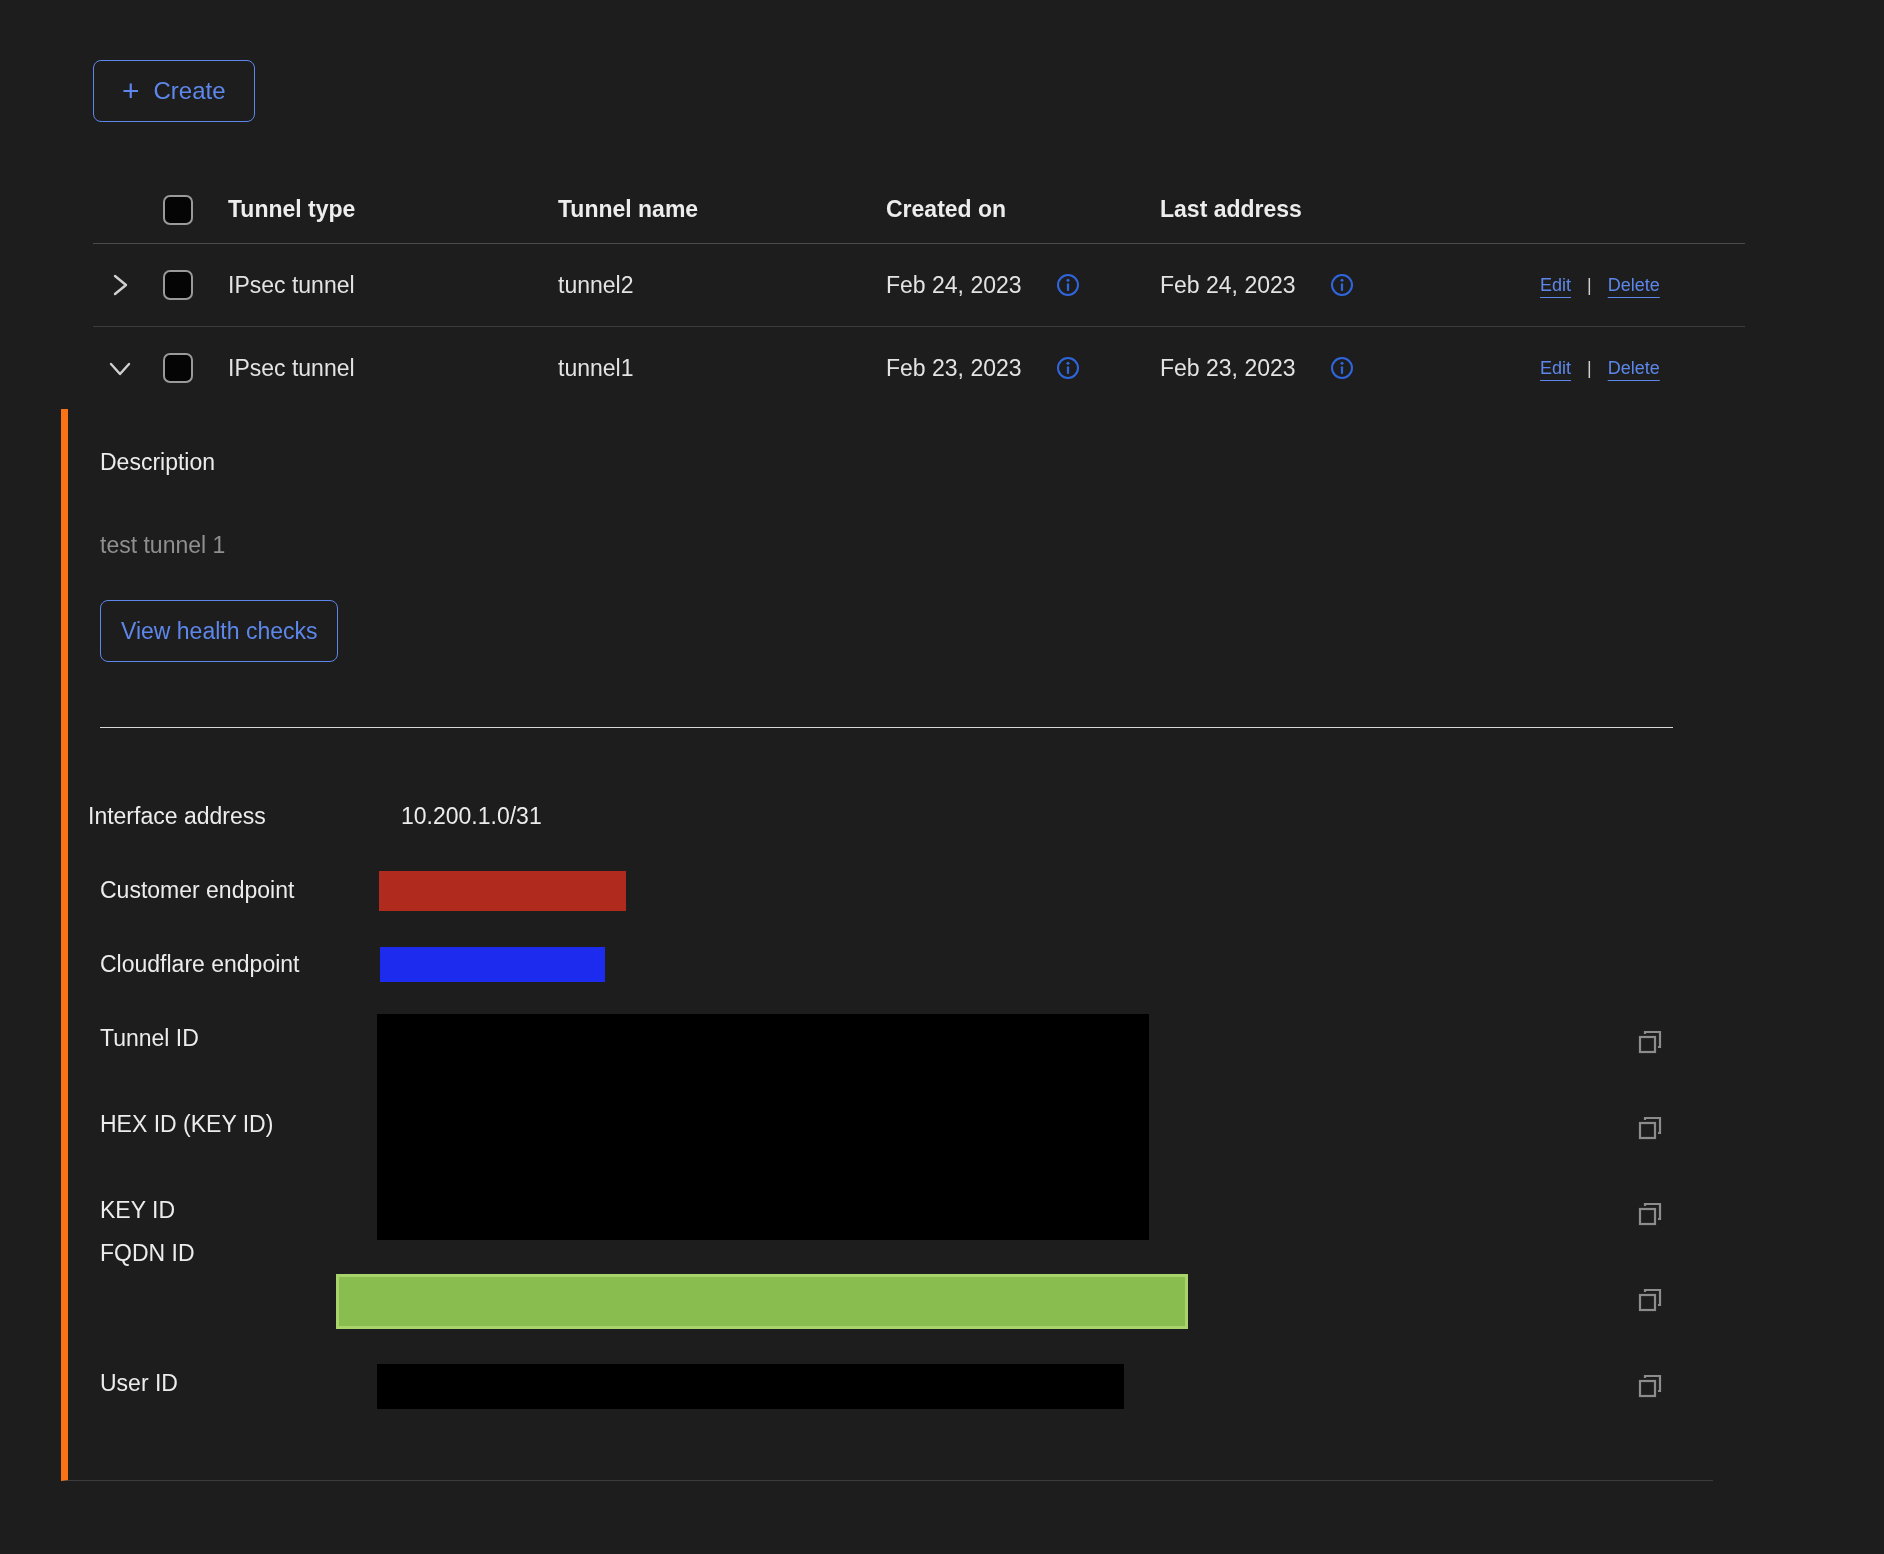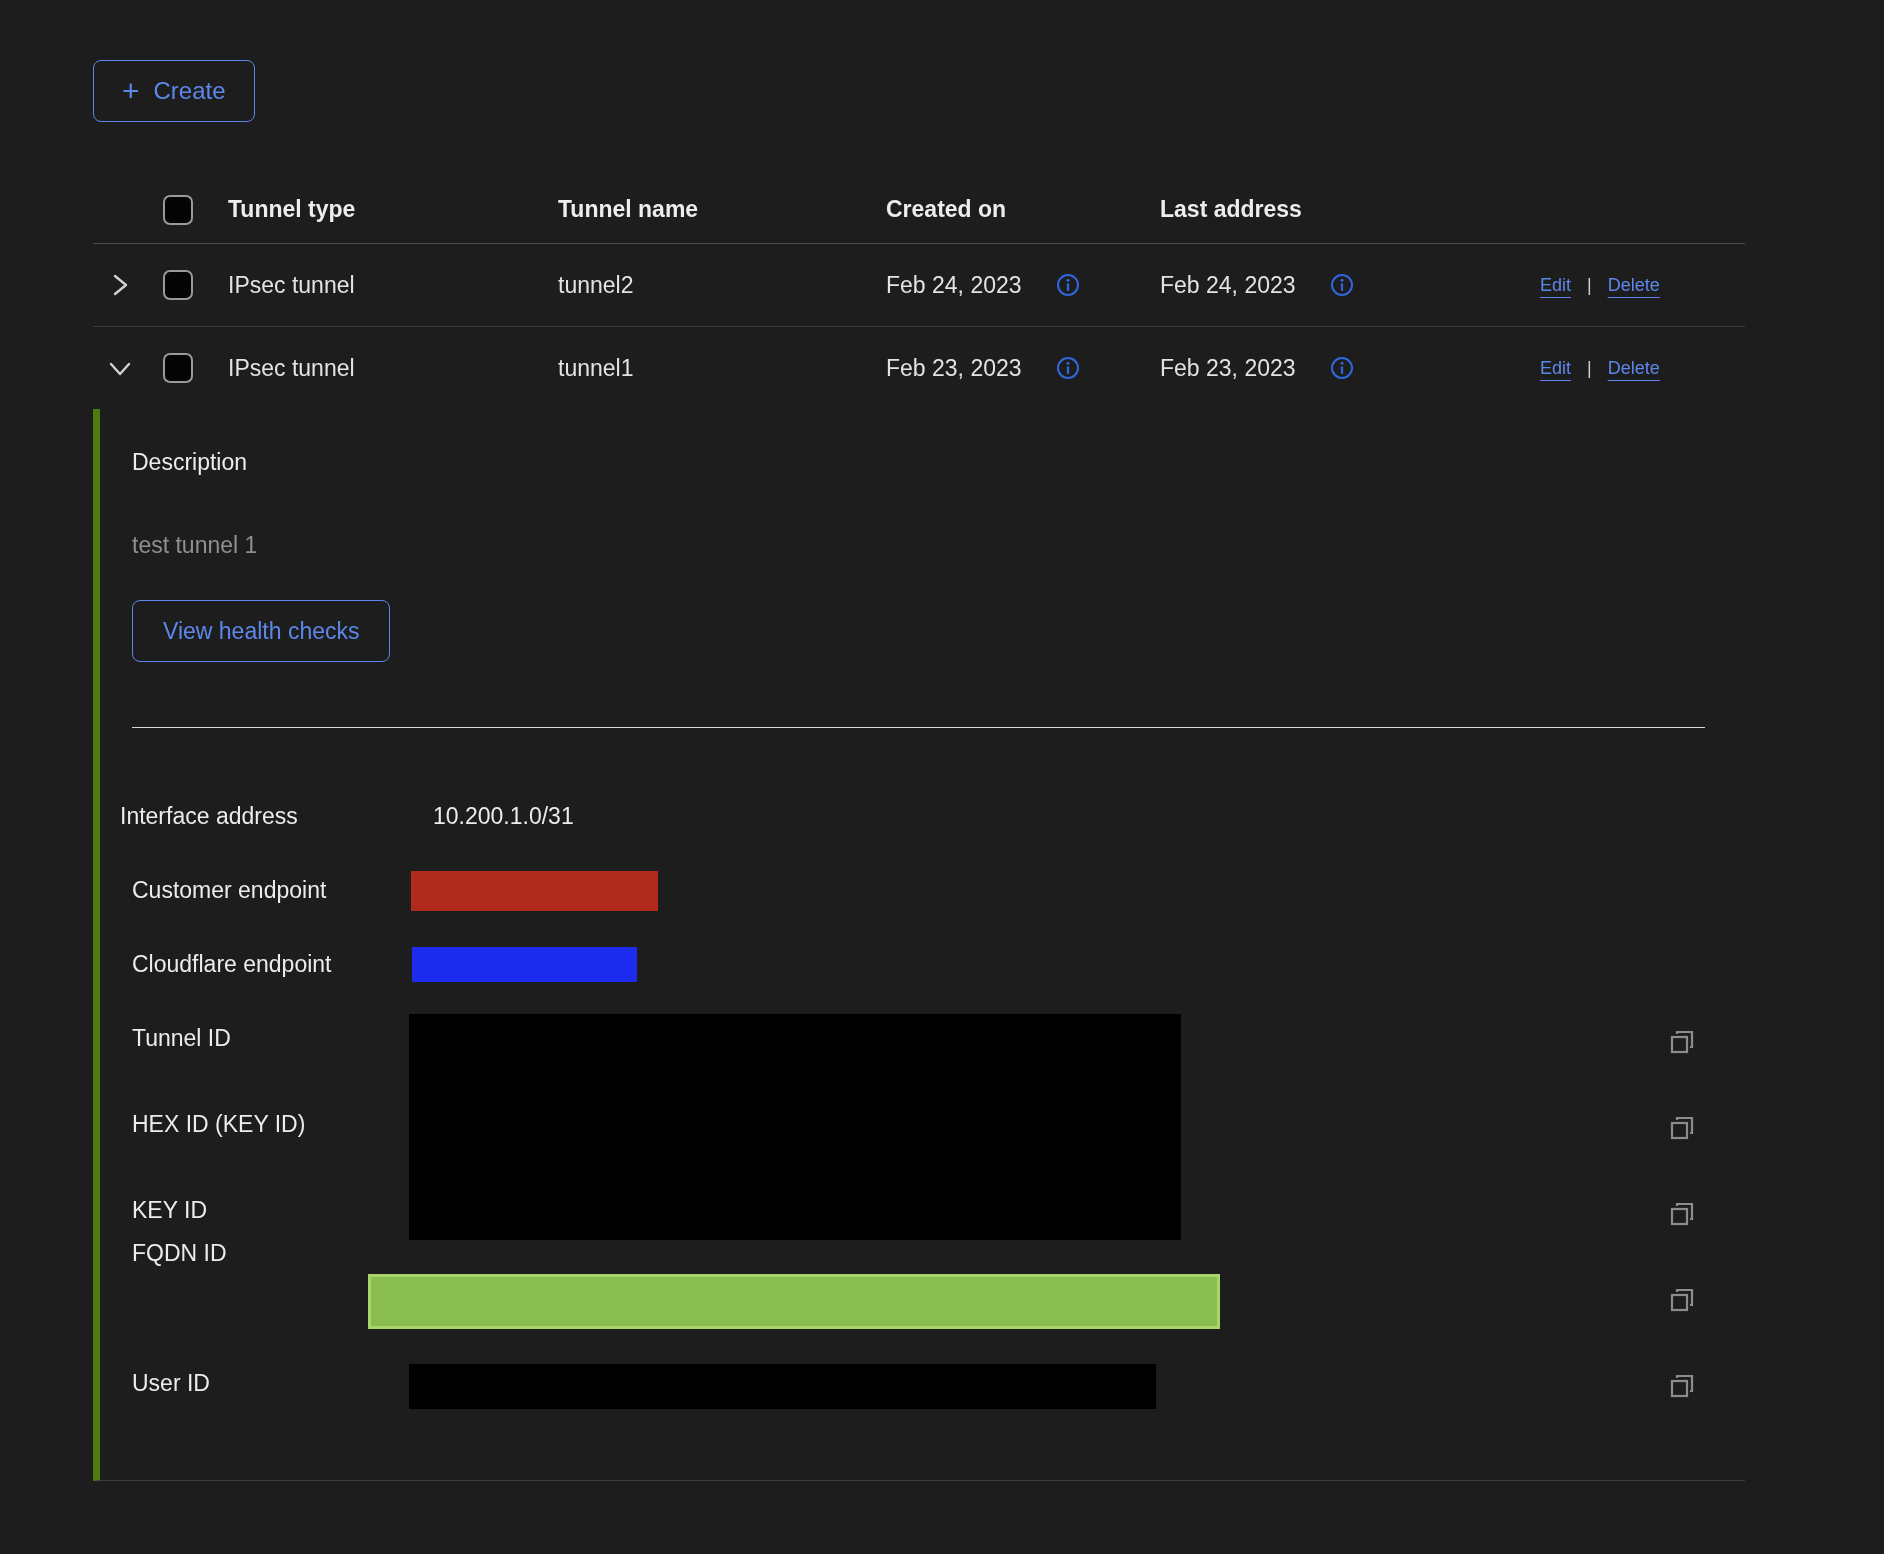--- a/index.html
+++ b/index.html
@@ -58,30 +58,30 @@
   .chev svg{display:block;}
   .datecell{display:flex;align-items:center;gap:34px;}
   .info-ic{width:24px;height:24px;display:inline-block;cursor:pointer;}
   .actions{display:flex;align-items:center;gap:16px;font-size:18px;}
   .link{color:#5d87ea;text-decoration:underline;text-underline-offset:6px;cursor:pointer;}
   .pipe{color:#cfcfcf;}
 
   
   .panel{
     position:relative;
-    margin-left:93px;
+    margin-left:61px;
     width:1645px;               
     height:1071px;
-    border-left:7px solid #4d7c0f;
+    border-left:7px solid #f97316;
     border-bottom:1px solid #3c3c3c;
   }
   .abs{position:absolute;}
   .lbl{font-size:23px;color:#ececec;white-space:nowrap;}
   .muted{color:#8f8f8f;}
-  #health-btn{padding:0 30px;height:62px;font-size:23px;}
+  #health-btn{padding:0 20px;height:62px;font-size:23px;}
   .divider{height:1px;background:#d8d8d8;}
   .redact{display:block;}
   .redact.red{background:#b02b1d;}
   .redact.blue{background:#1c2bee;}
   .redact.black{background:#000;}
   .redact.green{background:#8abd4f;border:3px solid #a8d46b;box-sizing:border-box;}
   .copy{width:32px;height:32px;cursor:pointer;}
   .copy svg{display:block;}
 </style>
 </head>

